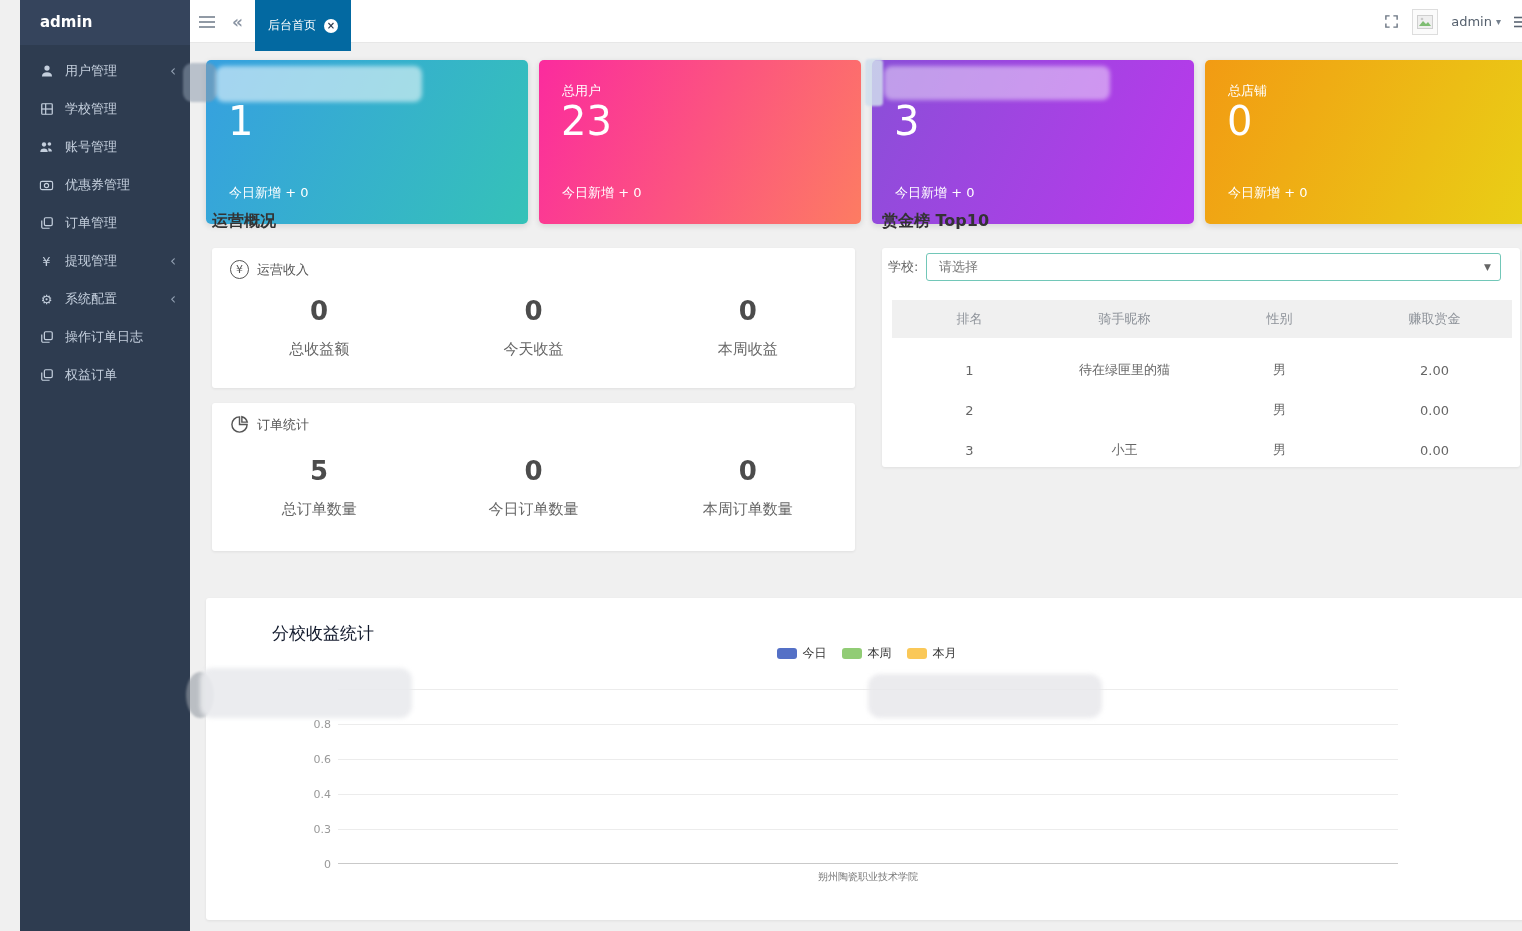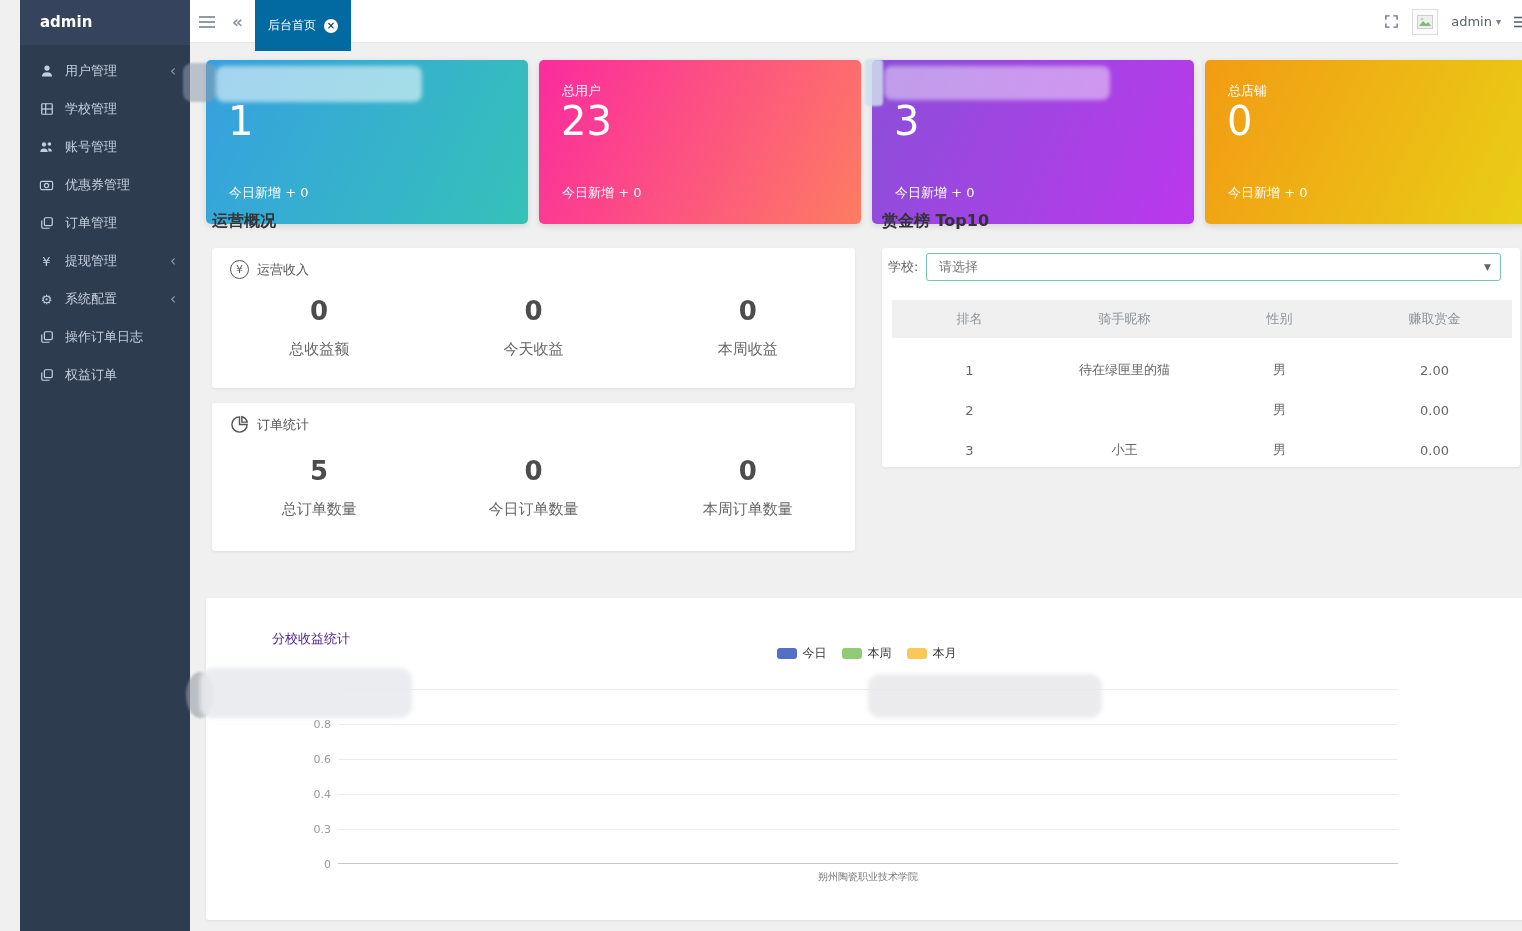--- a/index.html
+++ b/index.html
@@ -65,21 +65,21 @@
 
   .btable { position:absolute; left:10px; right:8px; top:52px; }
   .brow { display:flex; }
   .bhead { background:#f0f0f0; height:38px; align-items:center; }
   .bhead .bcell { font-size:13px; color:#8d9299; }
   .bbody { margin-top:12px; }
   .bbody .brow { height:40px; align-items:center; }
   .bcell { flex:1; text-align:center; font-size:13px; color:#666; }
 
   
-  .chart-title { position:absolute; left:66px; top:32px; font-size:13px; color:#4c1d95; }
+  .chart-title { position:absolute; left:66px; top:24px; font-size:17px; color:#0f172a; }
   .legend { position:absolute; left:0; right:0; top:47px; display:flex; justify-content:center; align-items:center; gap:15px; }
   .legend-item { display:flex; align-items:center; gap:6px; font-size:12px; color:#333; cursor:pointer; }
   .swatch { width:20px; height:11px; border-radius:3px; }
   .sw-blue { background:#5470c6; } .sw-green { background:#91cc75; } .sw-yellow { background:#fac858; }
 
   .plot { position:absolute; left:132px; top:91px; width:1060px; height:175px; }
   .gridline { position:absolute; left:0; right:0; height:1px; background:#ececec; }
   .axisline { position:absolute; left:0; right:0; bottom:0; height:1px; background:#c9c9c9; }
   .ytick { position:absolute; left:93px; width:32px; text-align:right; font-size:11px; color:#999; }
   .xlabel { position:absolute; left:132px; width:1060px; top:272px; text-align:center; font-size:10px; color:#787878; }

